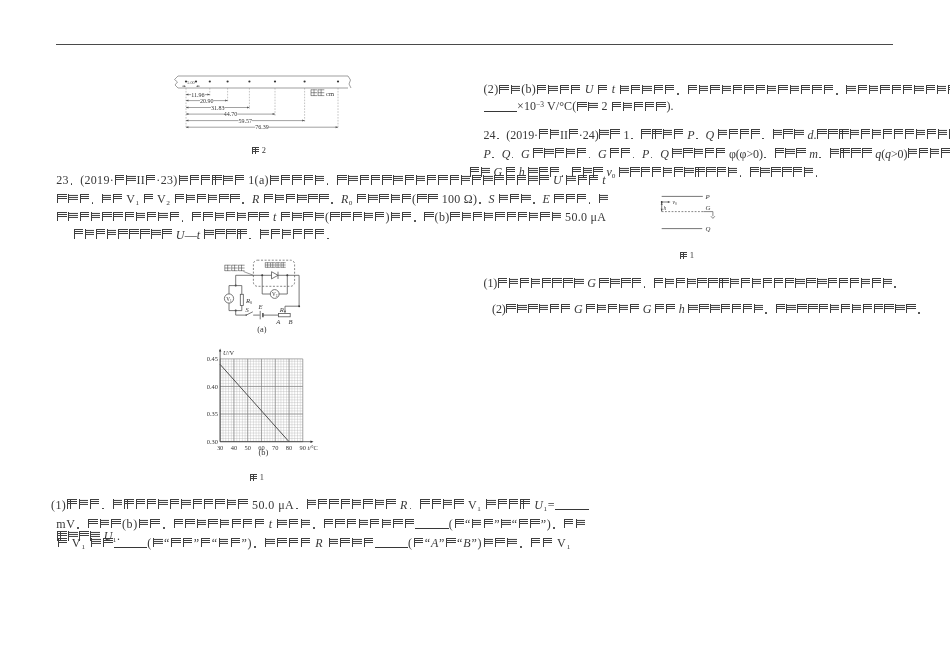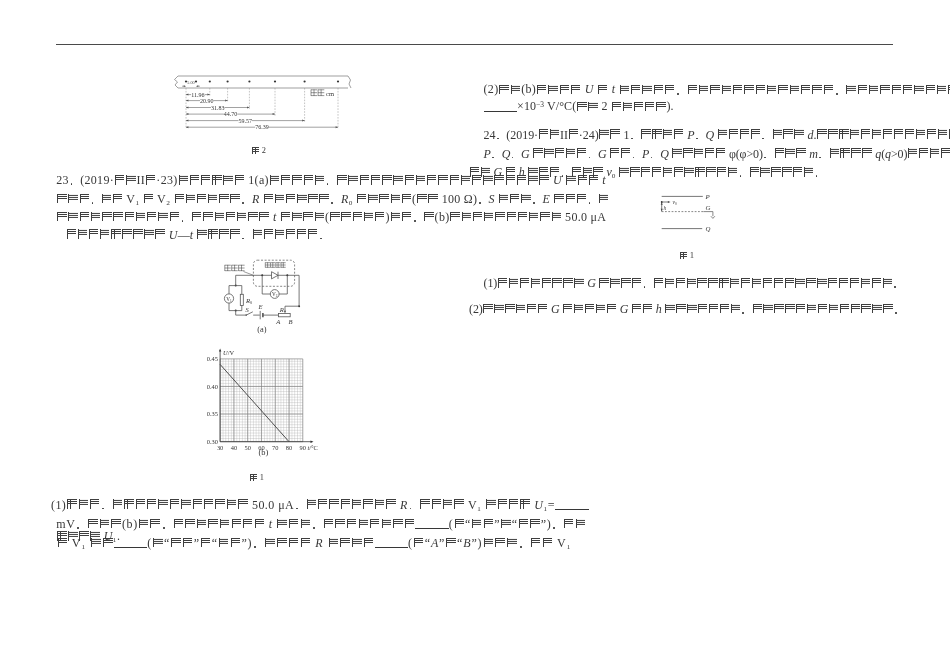--- a/index.html
+++ b/index.html
@@ -82,21 +82,21 @@
 </svg>
 
 <div class="cap" style="left:251.5px;top:146px"><i></i> 2</div>
 
 <div class="ln " style="left:56.3px;top:174.3px;letter-spacing:0.31px;--im:0.95px">23<em></em>(2019·<i></i><i></i>II<i></i>·23)<i></i><i></i><i></i><i></i><i></i><i></i> 1(a)<i></i><i></i><i></i><i></i><i></i><em></em><i></i><i></i><i></i><i></i><i></i><i></i><i></i><i></i><i></i><i></i><i></i><i></i><i></i><i></i><i></i><i></i><i></i><i></i><i></i> <var>U</var> <i></i><i></i><i></i> <var>t</var></div>
 
 <div class="ln " style="left:56.3px;top:192.8px;letter-spacing:0.24px;--im:0.92px"><i></i><i></i><i></i><em></em><i></i><i></i> V₁ <i></i> V₂ <i></i><i></i><i></i><i></i><i></i><i></i><em></em><var>R</var> <i></i><i></i><i></i><i></i><i></i><i></i><em></em><var>R</var>₀ <i></i><i></i><i></i><i></i><i></i>(<i></i><i></i> 100 Ω)<em></em><var>S</var> <i></i><i></i><i></i><em></em><var>E</var> <i></i><i></i><i></i><em></em><i></i></div>
 
 <div class="ln " style="left:56.3px;top:211.1px;letter-spacing:0.29px;--im:0.94px"><i></i><i></i><i></i><i></i><i></i><i></i><i></i><i></i><i></i><i></i><i></i><em></em><i></i><i></i><i></i><i></i><i></i><i></i><i></i> <var>t</var> <i></i><i></i><i></i><i></i>(<i></i><i></i><i></i><i></i><i></i>)<i></i><i></i><em></em><i></i>(b)<i></i><i></i><i></i><i></i><i></i><i></i><i></i><i></i><i></i><i></i> 50.0 μA</div>
 
-<div class="ln " style="left:66px;top:228.6px;letter-spacing:0.13px;--im:0.86px"><i></i><i></i><i></i><i></i><i></i><i></i><i></i><i></i><i></i> <var>U</var>—<var>t</var> <i></i><i></i><i></i><i></i><em></em><i></i><i></i><i></i><i></i><i></i><i></i><em></em></div>
+<div class="ln " style="left:73px;top:228.6px;letter-spacing:0.13px;--im:0.86px"><i></i><i></i><i></i><i></i><i></i><i></i><i></i><i></i><i></i> <var>U</var>—<var>t</var> <i></i><i></i><i></i><i></i><em></em><i></i><i></i><i></i><i></i><i></i><i></i><em></em></div>
 
 <div class="ln " style="left:51px;top:498.7px;letter-spacing:0.43px;--im:1.02px">(1)<i></i><i></i><i></i><em></em><i></i><i></i><i></i><i></i><i></i><i></i><i></i><i></i><i></i><i></i><i></i><i></i> 50.0 μA<em></em><i></i><i></i><i></i><i></i><i></i><i></i><i></i><i></i> <var>R</var><em></em><i></i><i></i><i></i><i></i> V₁ <i></i><i></i><i></i><i></i> <var>U</var>₁=<span class="bl"></span></div>
 
 <div class="ln " style="left:56.3px;top:537.1px;letter-spacing:0.85px;--im:1.22px"><i></i> V₁ <i></i><i></i><span class="bl"></span>(<i></i>“<i></i><i></i>”<i></i>“<i></i><i></i>”)<em></em><i></i><i></i><i></i><i></i> <var>R</var> <i></i><i></i><i></i><i></i><span class="bl"></span>(<i></i>“<var>A</var>”<i></i>“<var>B</var>”)<i></i><i></i><i></i><em></em><i></i><i></i> V₁</div>
 
 <div class="ln " style="left:56.3px;top:517.9px;letter-spacing:0.63px;--im:1.11px">mV<em></em><i></i><i></i><i></i>(b)<i></i><i></i><em></em><i></i><i></i><i></i><i></i><i></i><i></i><i></i><i></i> <var>t</var> <i></i><i></i><i></i><em></em><i></i><i></i><i></i><i></i><i></i><i></i><i></i><i></i><span class="bl"></span>(<i></i>“<i></i><i></i>”<i></i>“<i></i><i></i>”)<em></em><i></i><i></i></div>
 
 <div class="ln " style="left:56.3px;top:531px;letter-spacing:0.15px;--im:0.87px"><i></i><i></i><i></i><i></i> <var>U</var>₁.</div>
 
 <div class="ln r" style="left:483.5px;top:81.3px;letter-spacing:0.33px;--im:0.99px">(2)<i></i><i></i>(b)<i></i><i></i><i></i><i></i> <var>U</var> <i></i> <var>t</var> <i></i><i></i><i></i><i></i><i></i><em></em><i></i><i></i><i></i><i></i><i></i><i></i><i></i><i></i><i></i><i></i><i></i><i></i><i></i><em></em><i></i><i></i><i></i><i></i><i></i><i></i><i></i><i></i><i></i><i></i><i></i><i></i><span class="fr">
@@ -111,21 +111,21 @@
 <div class="ln r" style="left:483.5px;top:99.1px;letter-spacing:0.11px;--im:0.88px"><span class="bl"></span>×10<sup>−3</sup> V/°C(<i></i><i></i> 2 <i></i><i></i><i></i><i></i><i></i>).</div>
 
 <div class="ln r" style="left:483.5px;top:128.5px;letter-spacing:-0.05px;--im:0.80px">24<em></em>(2019·<i></i><i></i>II<i></i>·24)<i></i><i></i> 1<em></em><i></i><i></i><i></i><i></i> <var>P</var><em></em><var>Q</var> <i></i><i></i><i></i><i></i><em></em><i></i><i></i><i></i> <var>d</var>.<i></i><i></i><i></i><i></i><i></i><i></i><i></i><i></i><i></i><i></i><i></i><i></i><i></i><i></i><i></i><i></i><i></i> <var>G</var><em></em></div>
 
 <div class="ln r" style="left:483.5px;top:147.5px;letter-spacing:-0.11px;--im:0.77px"><var>P</var><em></em><var>Q</var><em></em><var>G</var> <i></i><i></i><i></i><i></i><i></i><em></em><var>G</var> <i></i><i></i><em></em><var>P</var><em></em><var>Q</var> <i></i><i></i><i></i><i></i><i></i> φ(φ&gt;0)<em></em><i></i><i></i><i></i> <var>m</var><em></em><i></i><i></i><i></i><i></i> <var>q</var>(<var>q</var>&gt;0)<i></i><i></i><i></i><i></i> <var>G</var> <i></i><i></i><i></i><i></i><i></i></div>
 
 <div class="ln r" style="left:469px;top:166.3px;letter-spacing:-0.13px;--im:0.76px"><i></i><i></i> <var>G</var> <i></i> <var>h</var> <i></i><i></i><i></i><em></em><i></i><i></i><i></i> <var>v</var>₀ <i></i><i></i><i></i><i></i><i></i><i></i><i></i><i></i><i></i><i></i><i></i><em></em><i></i><i></i><i></i><i></i><i></i><i></i><em></em></div>
 
 <div class="ln r" style="left:483.5px;top:277.3px;letter-spacing:-0.11px;--im:0.77px">(1)<i></i><i></i><i></i><i></i><i></i><i></i><i></i><i></i> <var>G</var> <i></i><i></i><i></i><i></i><em></em><i></i><i></i><i></i><i></i><i></i><i></i><i></i><i></i><i></i><i></i><i></i><i></i><i></i><i></i><i></i><i></i><i></i><i></i><i></i><i></i><i></i><i></i><em></em></div>
 
-<div class="ln r" style="left:469px;top:303.1px;letter-spacing:-0.11px;--im:0.77px">(2)<i></i><i></i><i></i><i></i><i></i><i></i> <var>G</var> <i></i><i></i><i></i><i></i><i></i> <var>G</var> <i></i><i></i> <var>h</var> <i></i><i></i><i></i><i></i><i></i><i></i><i></i><em></em><i></i><i></i><i></i><i></i><i></i><i></i><i></i><i></i><i></i><i></i><i></i><i></i><i></i><em></em></div>
+<div class="ln r" style="left:492px;top:303.1px;letter-spacing:-0.11px;--im:0.77px">(2)<i></i><i></i><i></i><i></i><i></i><i></i> <var>G</var> <i></i><i></i><i></i><i></i><i></i> <var>G</var> <i></i><i></i> <var>h</var> <i></i><i></i><i></i><i></i><i></i><i></i><i></i><em></em><i></i><i></i><i></i><i></i><i></i><i></i><i></i><i></i><i></i><i></i><i></i><i></i><i></i><em></em></div>
 
 <svg class="abs" style="left:190px;top:250px" width="140" height="88" viewBox="0 0 140 88">
 
 <rect x="63.4" y="10.2" width="41.2" height="26.1" rx="4" stroke="#555" stroke-width="0.7" stroke-dasharray="2 1.6" fill="none"></rect>
 
 <path d="M75.3 12.7h4.7 M75.3 15.0h4.7 M75.3 17.3h4.7 M77.6 12.4v5.2 M75.3 12.4v5.2 M80.5 12.7h4.7 M80.5 15.0h4.7 M80.5 17.3h4.7 M82.8 12.4v5.2 M80.5 12.4v5.2 M85.8 12.7h4.7 M85.8 15.0h4.7 M85.8 17.3h4.7 M88.1 12.4v5.2 M85.8 12.4v5.2 M91.0 12.7h4.7 M91.0 15.0h4.7 M91.0 17.3h4.7 M93.3 12.4v5.2 M91.0 12.4v5.2" stroke="#3f3f3f" stroke-width="0.55" fill="none"></path>
 
 <path d="M34.8 15.2h6.0 M34.8 18.0h6.0 M34.8 20.7h6.0 M37.7 14.9v6.1 M34.8 14.9v6.1 M41.7 15.2h6.0 M41.7 18.0h6.0 M41.7 20.7h6.0 M44.6 14.9v6.1 M41.7 14.9v6.1 M48.6 15.2h6.0 M48.6 18.0h6.0 M48.6 20.7h6.0 M51.5 14.9v6.1 M48.6 14.9v6.1" stroke="#3f3f3f" stroke-width="0.55" fill="none"></path>
 
 <path d="M53.5 21.5 L63.4 25.3" stroke="#555" stroke-width="0.6"></path>

